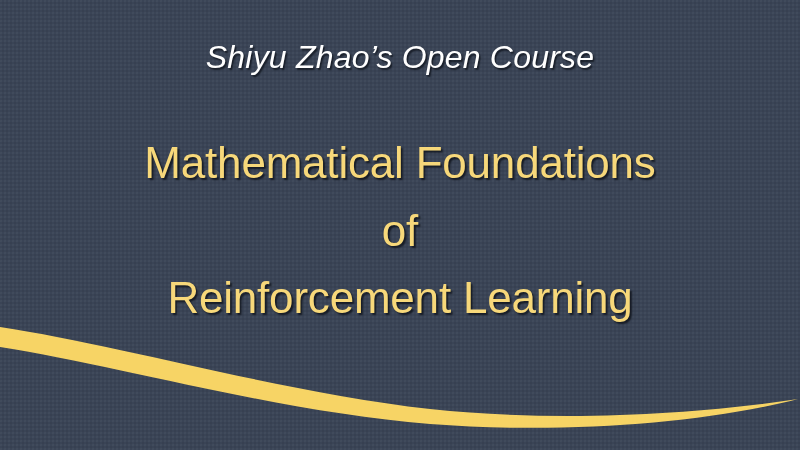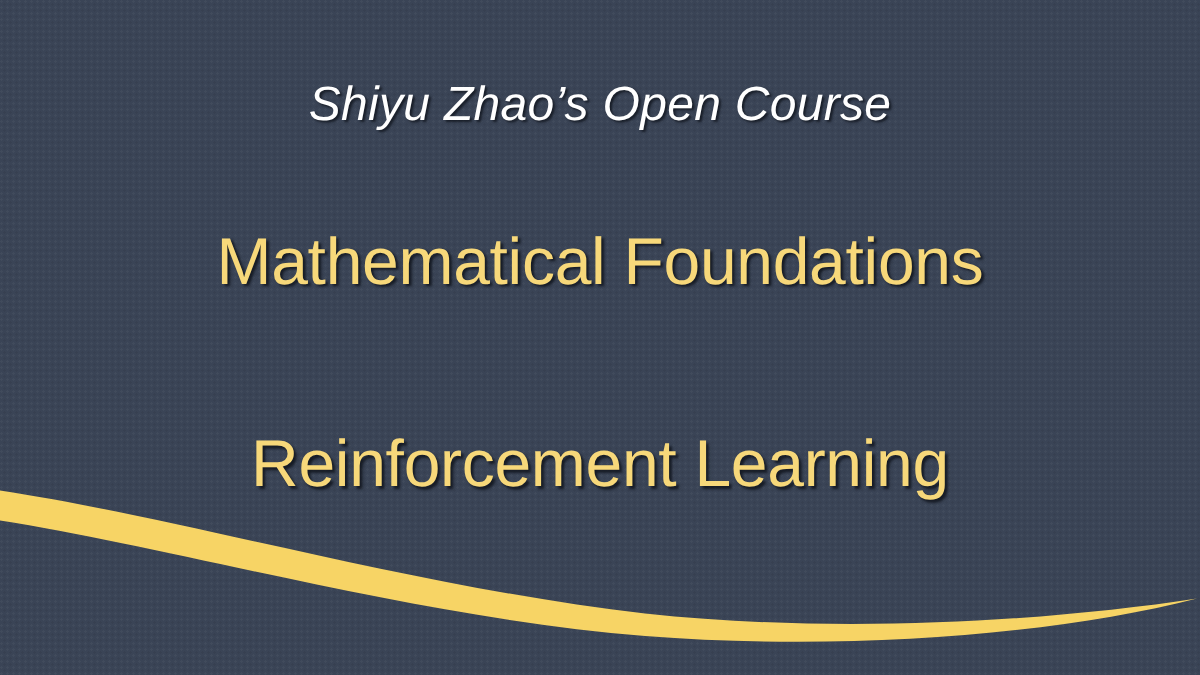--- a/index.html
+++ b/index.html
@@ -28,21 +28,21 @@
     left: 0;
     top: 0;
     width: 800px;
     height: 450px;
   }
 
   
   #text-block {
     position: absolute;
     left: 0;
-    top: 13px;
+    top: 1px;
     width: 800px;
     height: 358px;
   }
 
   .subtitle {
     position: absolute;
     left: 0;
     top: 38px;
     width: 800px;
     text-align: center;
@@ -87,18 +87,19 @@
                Z" fill="#f7d465"></path>
     </svg>
   </div>
 
   <div id="text-block">
 
     <div class="subtitle" style="color: rgb(255, 255, 255);">Shiyu Zhao’s Open Course</div>
 
     <div class="title-line" id="title-line-1" style="color: rgb(247, 216, 122);">Mathematical Foundations</div>
 
+    <div class="title-line" id="title-line-2" style="color: rgb(247, 216, 122);">of</div>
 
     <div class="title-line" id="title-line-3" style="color: rgb(247, 216, 122);">Reinforcement Learning</div>
 
   </div>
 
 </div>
 
 </body></html>

